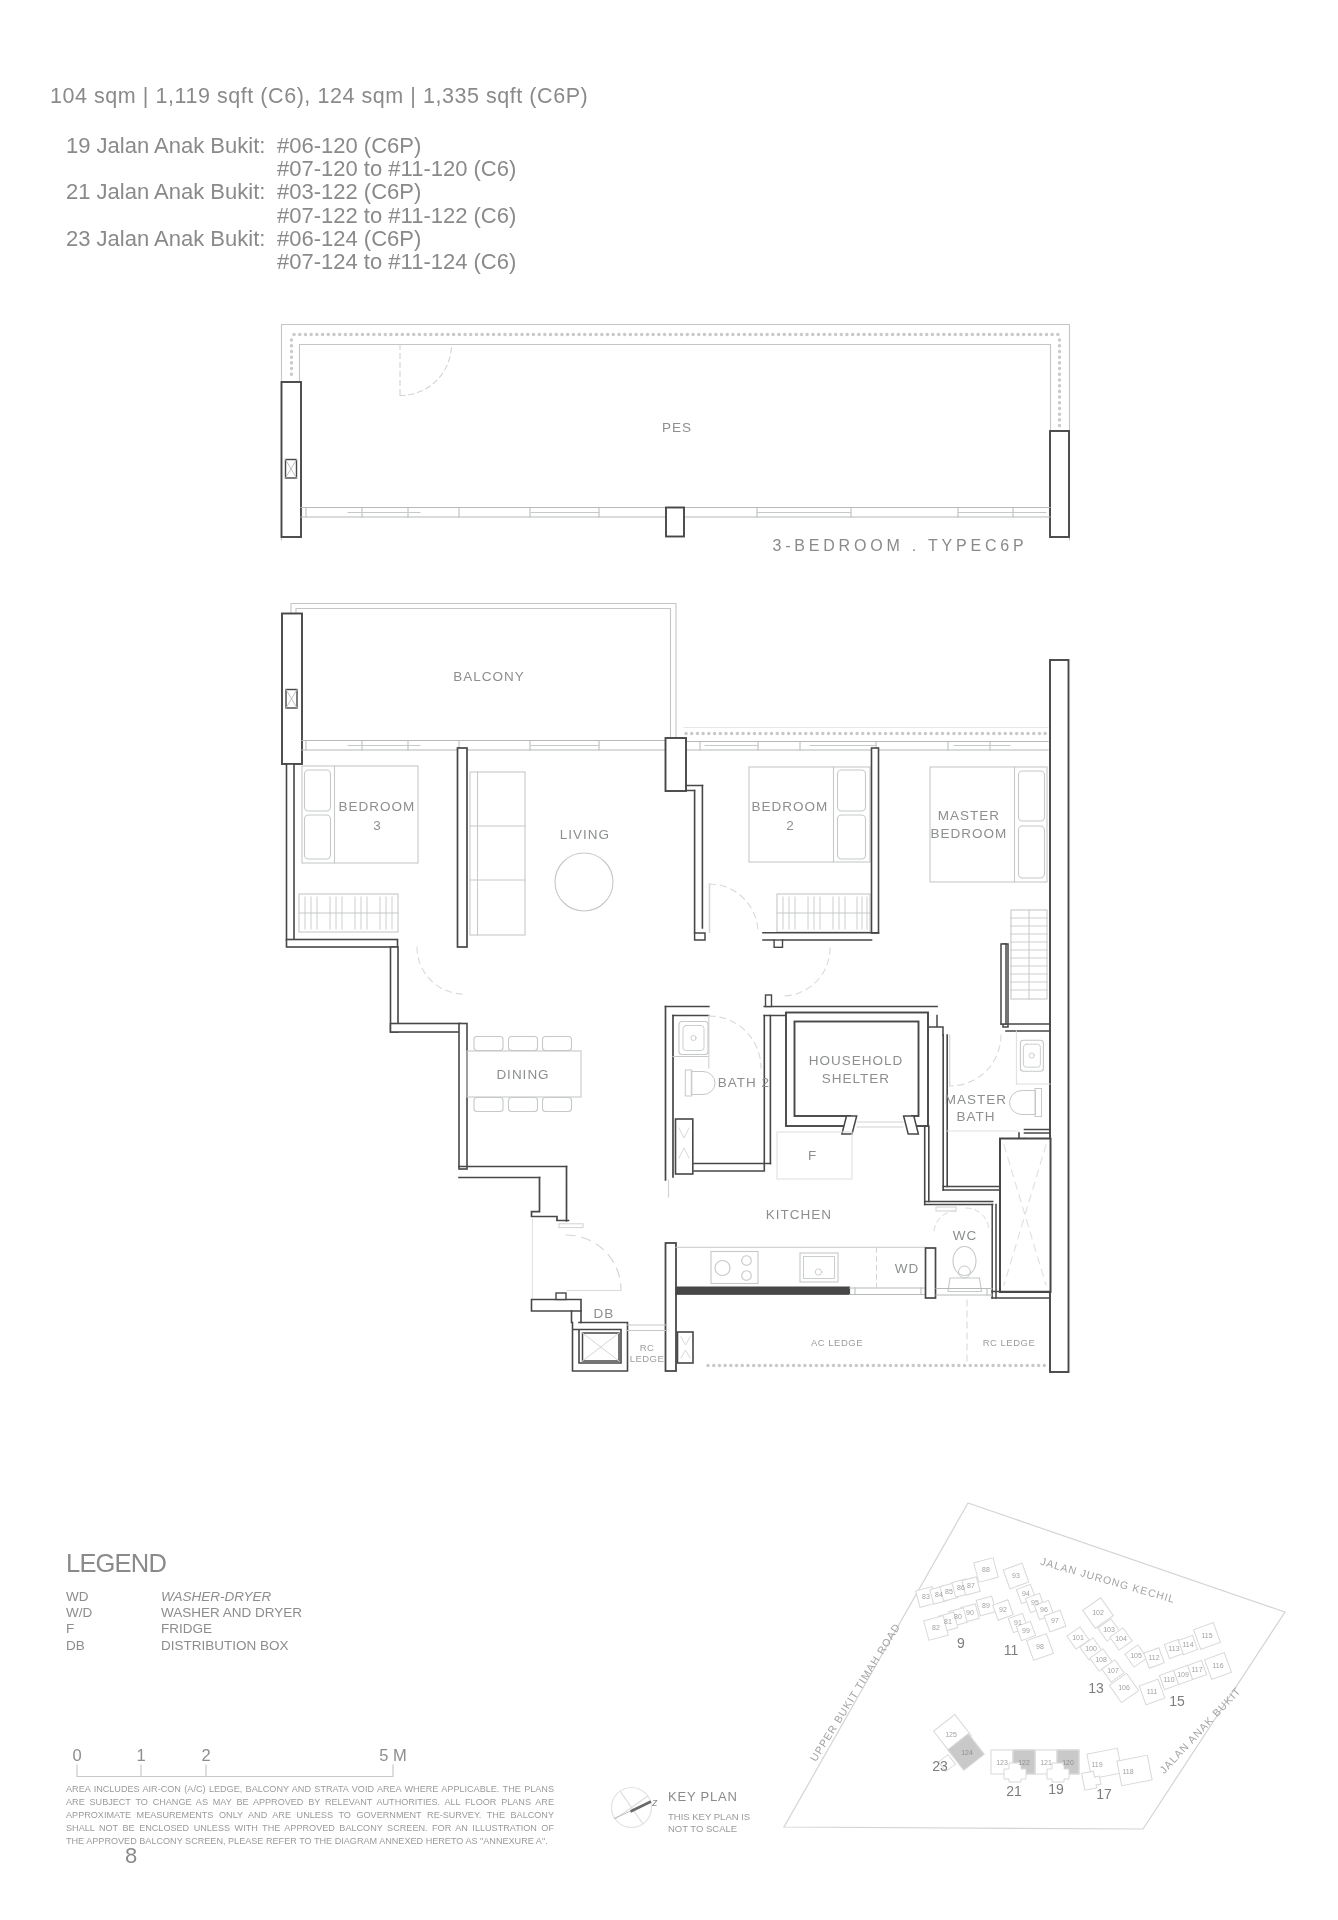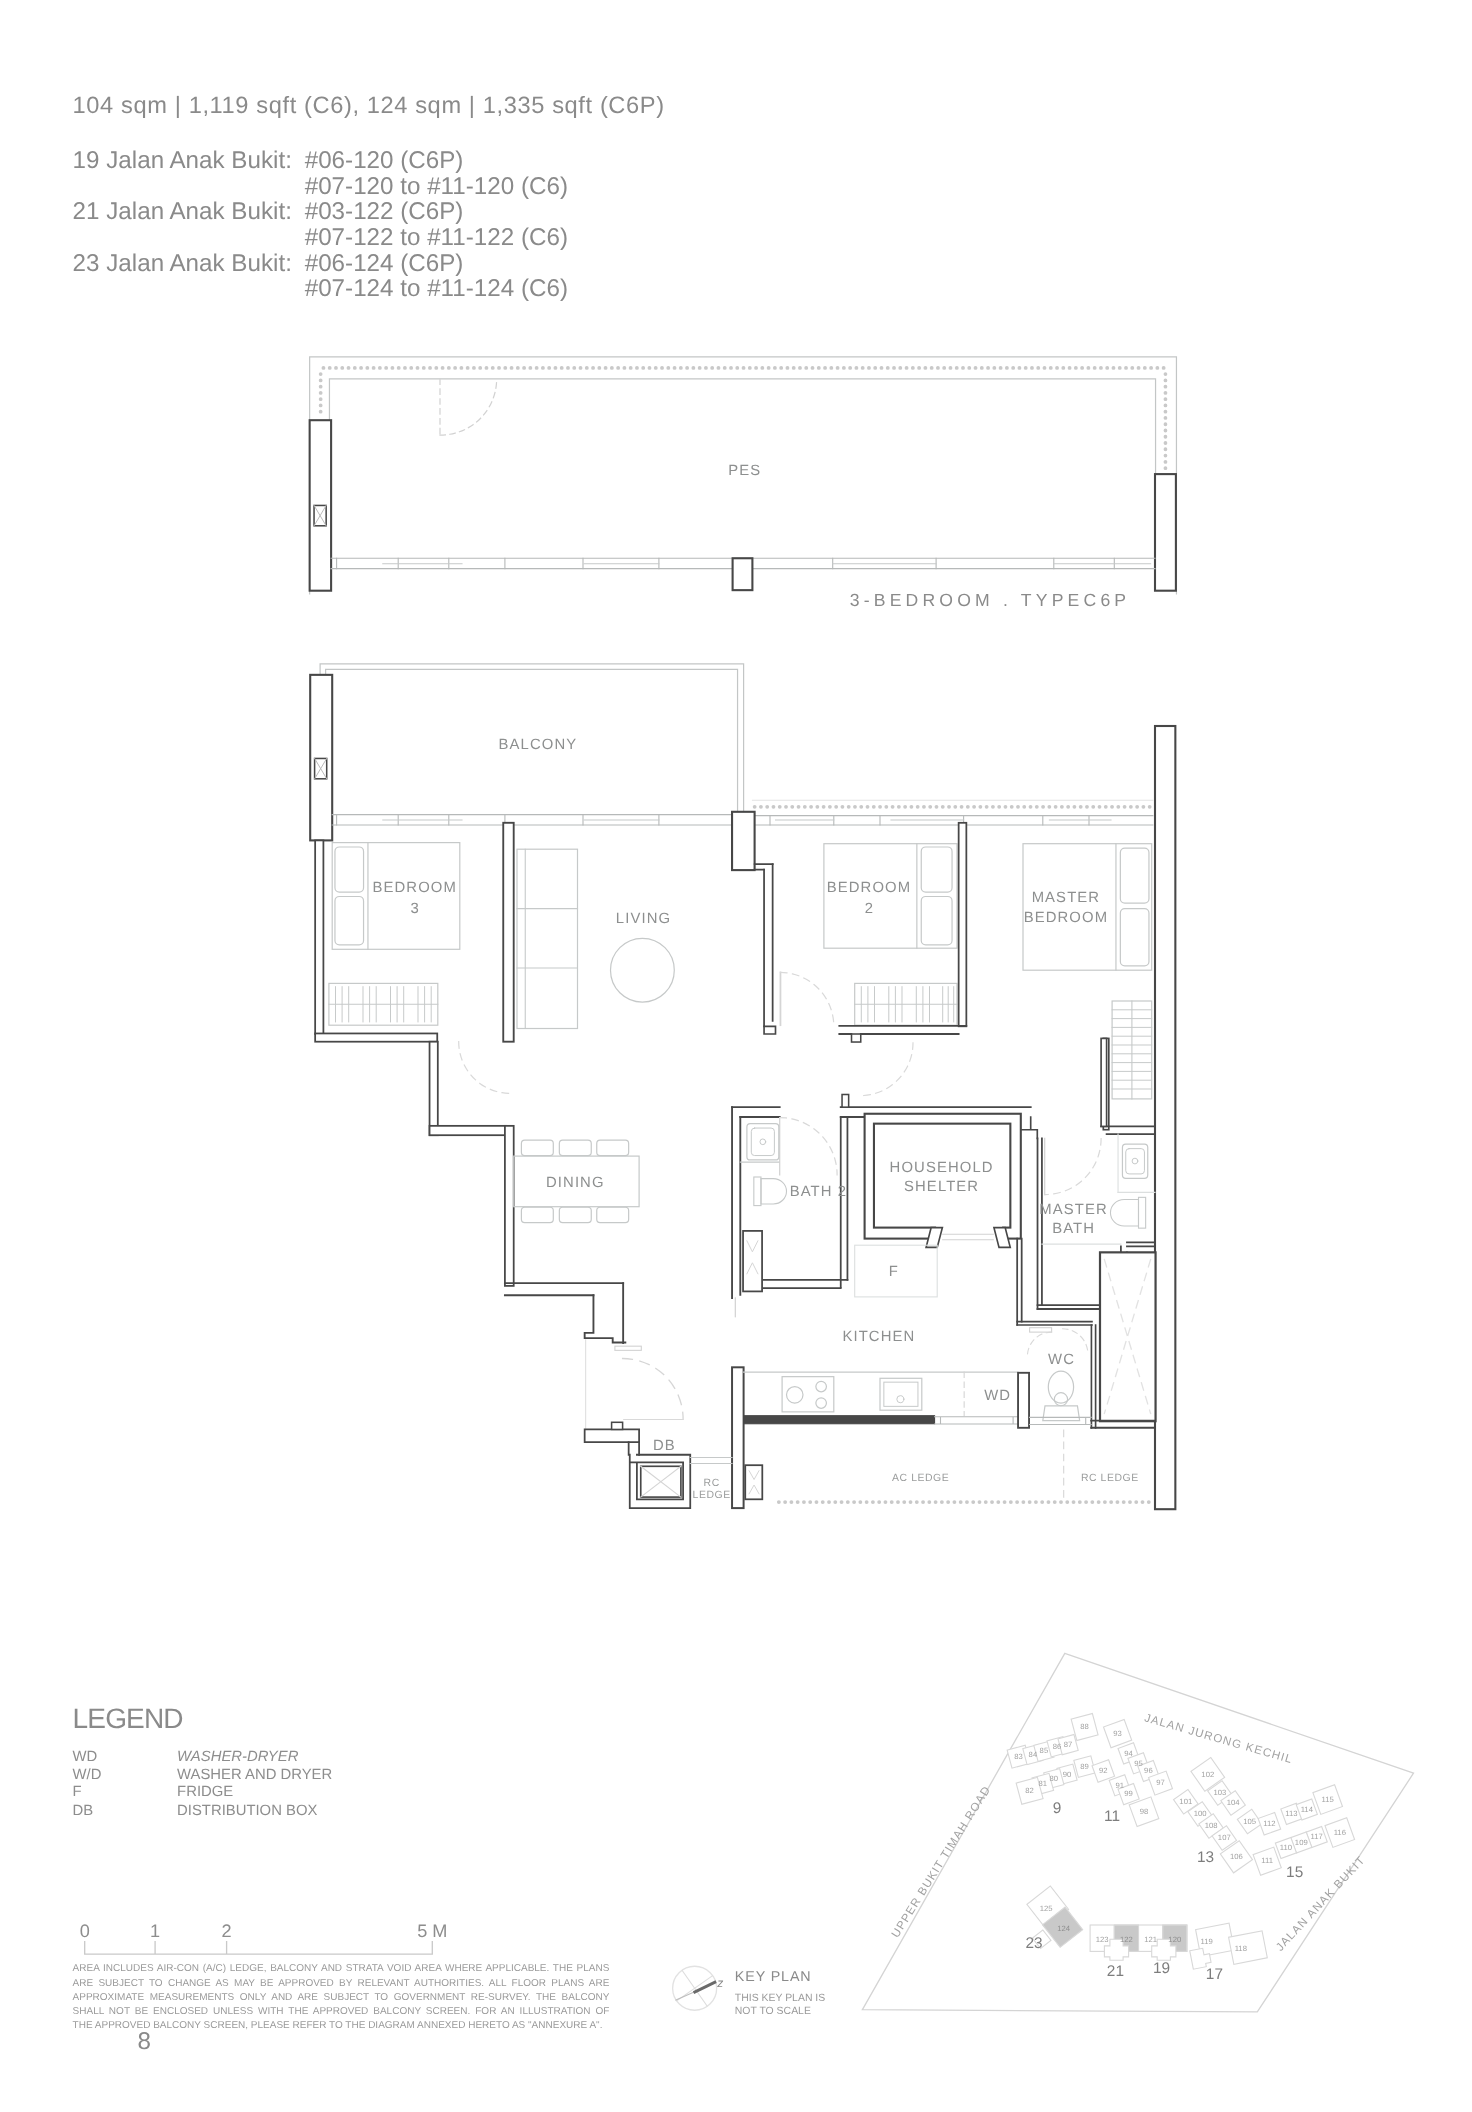--- a/index.html
+++ b/index.html
@@ -5,42 +5,42 @@
   html,body{margin:0;padding:0;background:#ffffff;}
   #page{position:relative;width:1338px;height:1920px;background:#ffffff;overflow:hidden;
         font-family:"Liberation Sans", sans-serif;}
   .abs{position:absolute;}
 </style>
 </head>
 <body>
 <div id="page">
 
 
-<div class="abs" style="left:66px;top:84px;font-size:21.5px;color:#8a8a8a;letter-spacing:0.55px;">104 sqm | 1,119 sqft (C6), 124 sqm | 1,335 sqft (C6P)</div>
+<div class="abs" style="left:50px;top:84px;font-size:21.5px;color:#8a8a8a;letter-spacing:0.55px;">104 sqm | 1,119 sqft (C6), 124 sqm | 1,335 sqft (C6P)</div>
 
 <div class="abs" style="left:66px;top:134px;font-size:22px;color:#8a8a8a;line-height:23.2px;white-space:pre;">19 Jalan Anak Bukit:<span style="position:absolute;left:211px;">#06-120 (C6P)</span>
 <span style="position:absolute;left:211px;">#07-120 to #11-120 (C6)</span>
 21 Jalan Anak Bukit:<span style="position:absolute;left:211px;">#03-122 (C6P)</span>
 <span style="position:absolute;left:211px;">#07-122 to #11-122 (C6)</span>
 23 Jalan Anak Bukit:<span style="position:absolute;left:211px;">#06-124 (C6P)</span>
 <span style="position:absolute;left:211px;">#07-124 to #11-124 (C6)</span></div>
 
 <div class="abs" style="left:66px;top:1549px;font-size:25.5px;color:#8a8a8a;letter-spacing:-0.8px;">LEGEND</div>
 
 <div class="abs" style="left:66px;top:1589px;width:400px;font-size:13.5px;color:#8d8d8d;line-height:16.2px;">
 <div style="position:relative;">WD<span style="position:absolute;left:95px;top:0;font-style:italic;">WASHER-DRYER</span></div>
 <div style="position:relative;">W/D<span style="position:absolute;left:95px;top:0;">WASHER AND DRYER</span></div>
 <div style="position:relative;">F<span style="position:absolute;left:95px;top:0;">FRIDGE</span></div>
 <div style="position:relative;">DB<span style="position:absolute;left:95px;top:0;">DISTRIBUTION BOX</span></div>
 </div>
 
 <div class="abs" style="left:66px;top:1783px;width:488px;font-size:9.1px;color:#9a9a9a;line-height:13.1px;">
 <div style="text-align:justify;text-align-last:justify;">AREA INCLUDES AIR-CON (A/C) LEDGE, BALCONY AND STRATA VOID AREA WHERE APPLICABLE. THE PLANS</div>
 <div style="text-align:justify;text-align-last:justify;">ARE SUBJECT TO CHANGE AS MAY BE APPROVED BY RELEVANT AUTHORITIES. ALL FLOOR PLANS ARE</div>
-<div style="text-align:justify;text-align-last:justify;">APPROXIMATE MEASUREMENTS ONLY AND ARE SUBJECT TO GOVERNMENT RE-SURVEY. THE BALCONY</div>
+<div style="text-align:justify;text-align-last:justify;">APPROXIMATE MEASUREMENTS ONLY AND ARE UNLESS TO GOVERNMENT RE-SURVEY. THE BALCONY</div>
 <div style="text-align:justify;text-align-last:justify;">SHALL NOT BE ENCLOSED UNLESS WITH THE APPROVED BALCONY SCREEN. FOR AN ILLUSTRATION OF</div>
 <div>THE APPROVED BALCONY SCREEN, PLEASE REFER TO THE DIAGRAM ANNEXED HERETO AS "ANNEXURE A".</div>
 </div>
 
 <div class="abs" style="left:125px;top:1843px;font-size:22px;color:#8a8a8a;">8</div>
 
 <div class="abs" style="left:668px;top:1789px;font-size:13px;color:#8a8a8a;letter-spacing:0.8px;">KEY PLAN</div>
 <div class="abs" style="left:668px;top:1811px;font-size:9.5px;color:#9a9a9a;line-height:11.8px;">THIS KEY PLAN IS<br>NOT TO SCALE</div>
 
 <svg class="abs" style="left:0;top:0;" width="1338" height="1920" viewBox="0 0 1338 1920" fill="none">

